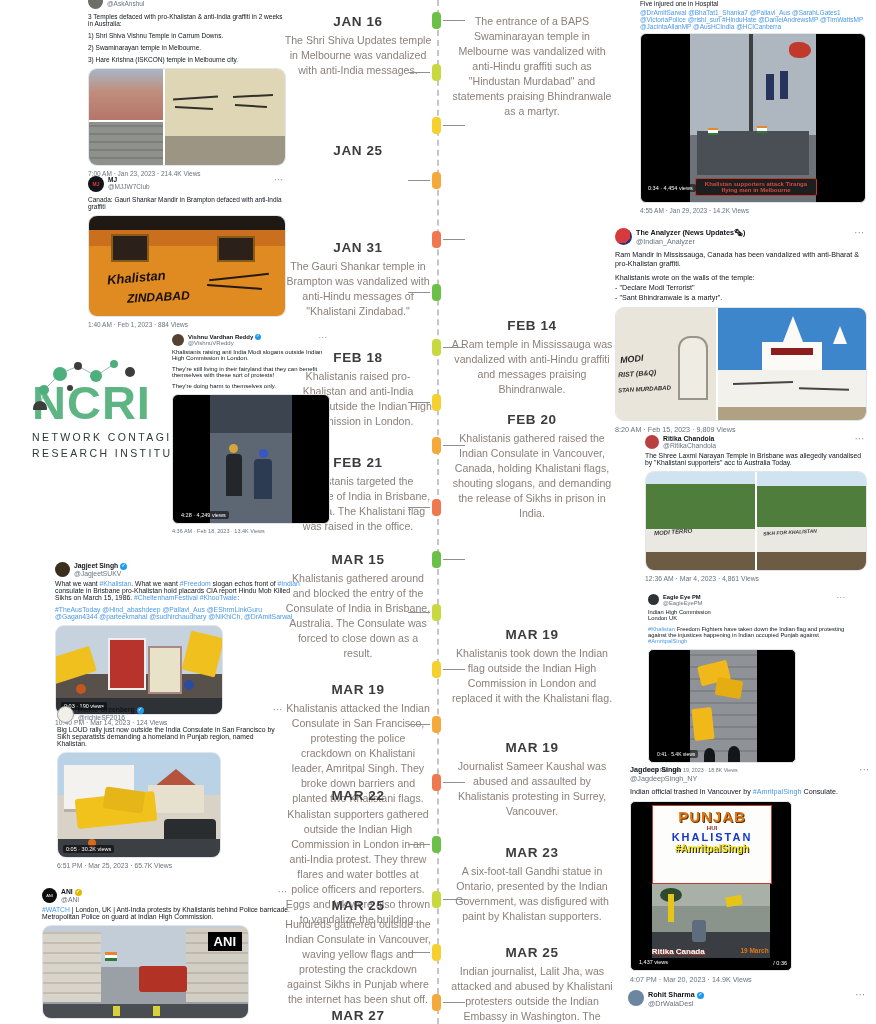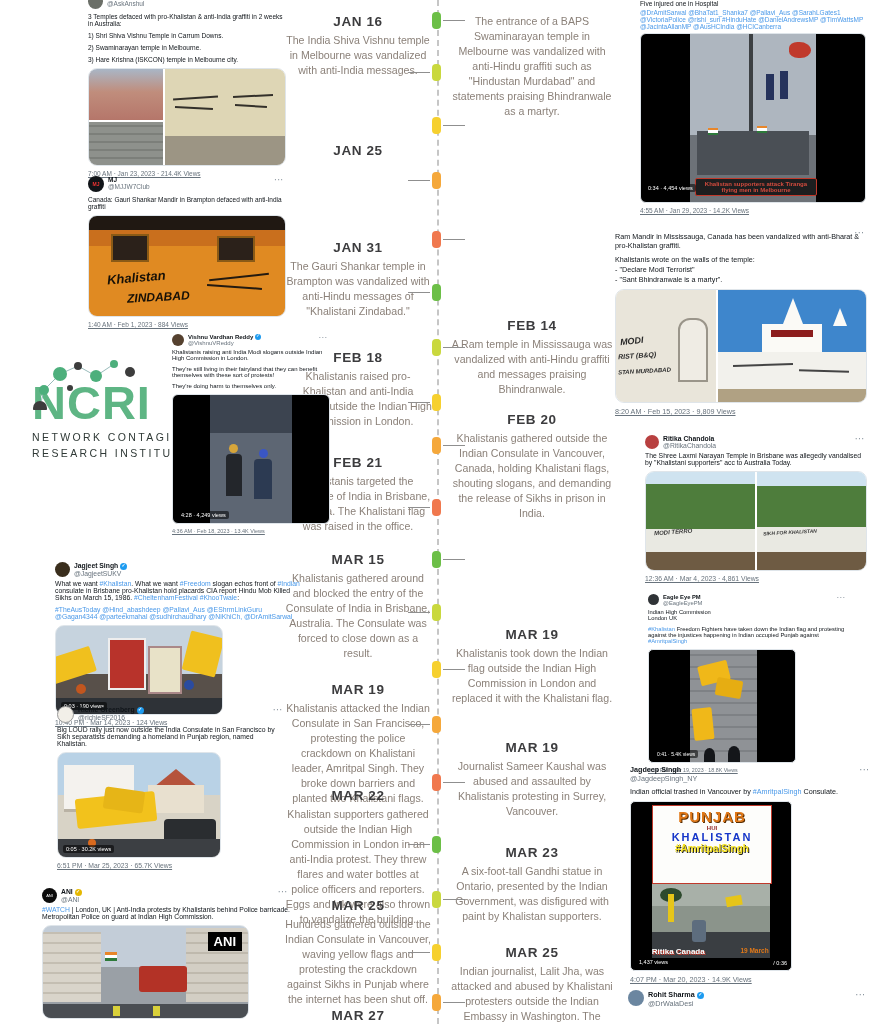--- a/index.html
+++ b/index.html
@@ -19,21 +19,21 @@
   .hl{background:#b8d6f2;}
   
   .tw{position:absolute;color:#0f1419;}
   .hrow{display:flex;align-items:flex-start;gap:4px;}
   .av{border-radius:50%;flex:0 0 auto;}
   .nm{font-weight:bold;color:#0f1419;}
   .hd{color:#68737d;}
   .txt{color:#0f1419;}
   .txt p{margin:0 0 5px 0;}
   .lnk{color:#4a99e9;}
-  .ts{color:#68737d;margin-top:4px;text-decoration:underline;}
+  .ts{color:#68737d;margin-top:4px;}
   .more{position:absolute;right:2px;top:0;color:#8a959e;font-weight:bold;letter-spacing:1px;}
   .vb{display:inline-block;background:#1d9bf0;color:#fff;border-radius:50%;text-align:center;
       font-weight:bold;line-height:1;vertical-align:middle;}
   .vb.gold{background:#e5b800;}
   .ph{border-radius:9px;border:1px solid #dfe5ea;overflow:hidden;position:relative;background:#ccc;}
   .abs{position:absolute;}
   .vstats{position:absolute;left:5px;bottom:4px;color:#fff;font-size:5.5px;background:rgba(0,0,0,.55);
           padding:1px 3px;border-radius:2px;white-space:nowrap;}
   .graf{font-style:italic;font-weight:bold;color:#161007;white-space:nowrap;}
   
@@ -64,21 +64,21 @@
   <div class="tick r" style="top: 661px; background: rgb(246, 208, 47);"></div>
   <div class="tick l" style="top: 716px; background: rgb(245, 168, 59);"></div>
   <div class="tick r" style="top: 774px; background: rgb(240, 120, 78);"></div>
   <div class="tick l" style="top: 836px; background: rgb(108, 191, 71);"></div>
   <div class="tick r" style="top: 891px; background: rgb(201, 216, 62);"></div>
   <div class="tick l" style="top: 944px; background: rgb(246, 208, 47);"></div>
   <div class="tick r" style="top: 994px; background: rgb(245, 168, 59);"></div>
 
   <div class="tl-entry left" style="top:14px">
     <div class="tl-date">JAN 16</div>
-    <div class="tl-body">The India Shiva Vishnu temple in Melbourne was vandalized with anti-India messages.</div>
+    <div class="tl-body">The Shri Shiva Updates temple in Melbourne was vandalized with anti-India messages.</div>
   </div>
   <div class="tl-entry left" style="top:143px">
     <div class="tl-date">JAN 25</div>
   </div>
   <div class="tl-entry left" style="top:240px">
     <div class="tl-date">JAN 31</div>
     <div class="tl-body">The Gauri Shankar temple in Brampton was vandalized with anti-Hindu messages of "Khalistani Zindabad."</div>
   </div>
   <div class="tl-entry left" style="top:350px">
     <div class="tl-date">FEB 18</div>
@@ -110,21 +110,21 @@
 
   <div class="tl-entry right" style="top:14px">
     <div class="tl-body">The entrance of a BAPS Swaminarayan temple in Melbourne was vandalized with anti-Hindu graffiti such as "Hindustan Murdabad" and statements praising Bhindranwale as a martyr.</div>
   </div>
   <div class="tl-entry right" style="top:318px">
     <div class="tl-date">FEB 14</div>
     <div class="tl-body">A Ram temple in Mississauga was vandalized with anti-Hindu graffiti and messages praising Bhindranwale.</div>
   </div>
   <div class="tl-entry right" style="top:412px">
     <div class="tl-date">FEB 20</div>
-    <div class="tl-body">Khalistanis gathered outside the Indian Consulate in Vancouver, Canada, holding Khalistani flags, shouting slogans, and demanding the release of Sikhs in prison in India.</div>
+    <div class="tl-body">Khalistanis gathered raised the Indian Consulate in Vancouver, Canada, holding Khalistani flags, shouting slogans, and demanding the release of Sikhs in prison in India.</div>
   </div>
   <div class="tl-entry right" style="top:627px">
     <div class="tl-date">MAR 19</div>
     <div class="tl-body">Khalistanis took down the Indian flag outside the Indian High Commission in London and replaced it with the Khalistani flag.</div>
   </div>
   <div class="tl-entry right" style="top:740px">
     <div class="tl-date">MAR 19</div>
     <div class="tl-body">Journalist Sameer Kaushal was abused and assaulted by Khalistanis protesting in Surrey, Vancouver.</div>
   </div>
   <div class="tl-entry right" style="top:845px">
@@ -329,20 +329,27 @@
         <div style="color:#d24b3e;font-size:6px;font-weight:bold">Khalistan supporters attack Tiranga</div>
         <div style="color:#d24b3e;font-size:6px;font-weight:bold">flying men in Melbourne</div>
       </div>
       <div class="vstats" style="bottom:auto;top:150px;left:4px">0:34 · 4,454 views</div>
     </div>
     <div class="ts">4:55 AM · Jan 29, 2023 · 14.2K Views</div>
   </div>
 
   <div class="tw" style="left:615px;top:228px;width:252px;font-size:7.2px">
     <div class="more">···</div>
+    <div class="hrow">
+      <div class="av" style="width:17px;height:17px;background:radial-gradient(circle at 40% 40%,#d63a3a 0 60%,#27337a 60% 100%)"></div>
+      <div>
+        <div class="nm">The Analyzer (News Updates🗞)</div>
+        <div class="hd">@Indian_Analyzer</div>
+      </div>
+    </div>
     <div class="txt" style="margin-top:4px">
       <p>Ram Mandir in Mississauga, Canada has been vandalized with anti-Bharat &amp; pro-Khalistan graffiti.</p>
       <p style="margin-bottom:1px">Khalistanis wrote on the walls of the temple:</p>
       <p style="margin-bottom:1px">- "Declare Modi Terrorist"</p>
       <p>- "Sant Bhindranwale is a martyr".</p>
     </div>
     <div class="ph" style="height:112px;display:flex;gap:2px;background:#fff">
       <div style="flex:0 0 40%;background:#e9e5da;position:relative">
         <div class="graf abs" style="left:4px;top:46px;font-size:9px;transform:rotate(-6deg);color:#2a2a2a">MODI</div>
         <div class="graf abs" style="left:2px;top:62px;font-size:7px;transform:rotate(-4deg);color:#2a2a2a">RIST (B&amp;Q)</div>

